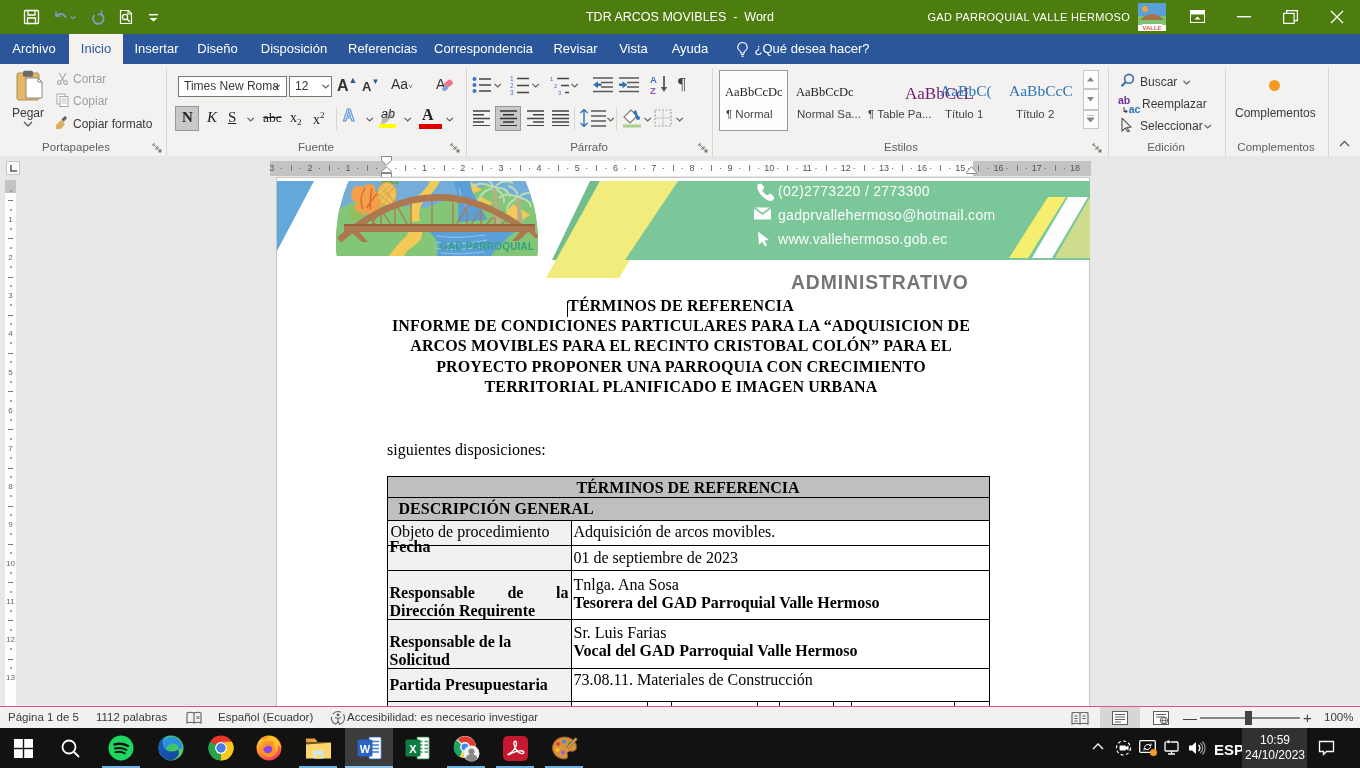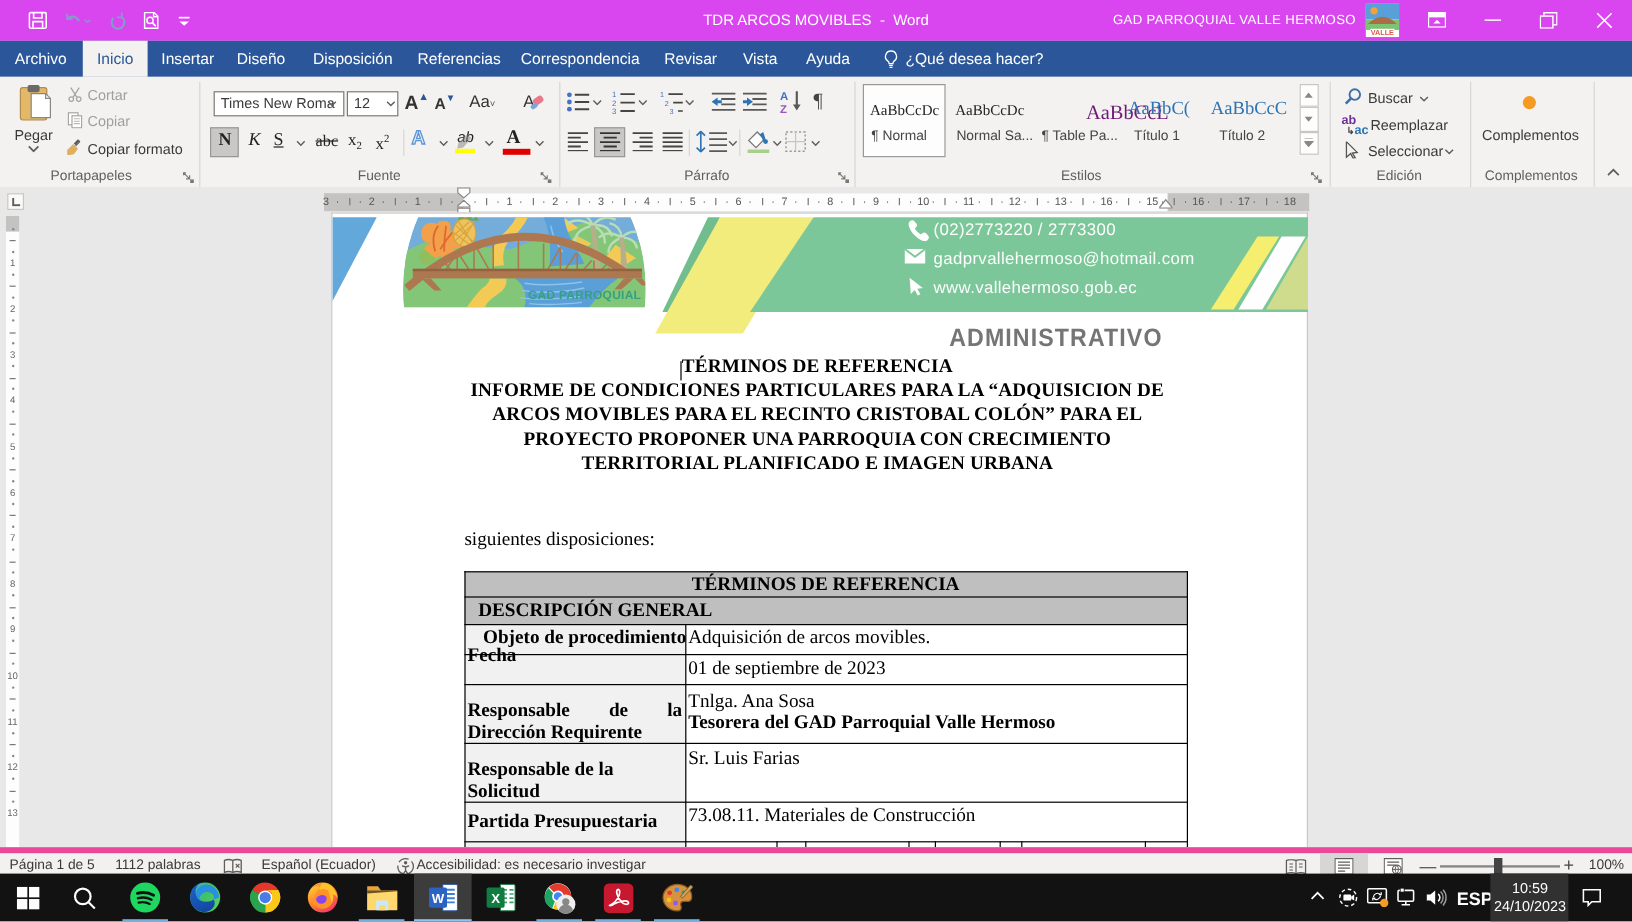--- a/index.html
+++ b/index.html
@@ -1,33 +1,33 @@
 <!DOCTYPE html>
 <html><head><meta charset="utf-8">
 <style>
 *{margin:0;padding:0;box-sizing:border-box}
 html,body{width:1360px;height:768px;overflow:hidden}
 body{font-family:"Liberation Sans",sans-serif;position:relative;background:#e8e8e8}
 .abs{position:absolute}
 
-#titlebar{position:absolute;left:0;top:0;width:1360px;height:34px;background:#d946ef;color:#fff}
+#titlebar{position:absolute;left:0;top:0;width:1360px;height:34px;background:#4d7c0f;color:#fff}
 #menubar{position:absolute;left:0;top:34px;width:1360px;height:30px;background:#2b579a;color:#fff;font-size:13px}
 .mtab{position:absolute;top:0;height:30px;line-height:30px;text-align:center}
 .mtab.active{background:#f3f2f1;color:#2b579a}
 
 #ribbon{position:absolute;left:0;top:64px;width:1360px;height:92px;background:#f3f2f1;color:#3b3a39;font-size:12px}
 .vsep{position:absolute;top:4px;width:1px;height:136px;background:#d8d6d4}
 .glabel{position:absolute;top:77px;width:200px;margin-left:-100px;text-align:center;font-size:11.5px;color:#605e5c}
 
 #docarea{position:absolute;left:0;top:156px;width:1360px;height:550px;background:#e8e8e8}
 #page{position:absolute;left:276px;top:21px;width:814px;height:529px;background:#fff;border:1px solid #c9c7c5;border-bottom:none}
 .serif{font-family:"Liberation Serif",serif}
 .tb{font-size:16px;line-height:17px;color:#000;white-space:nowrap}
 
-#statusbar{position:absolute;left:0;top:706px;width:1360px;height:22px;background:#f2f1f0;border-top:5px solid #ec4899;color:#3b3a39;font-size:11.5px}
+#statusbar{position:absolute;left:0;top:706px;width:1360px;height:22px;background:#f2f1f0;border-top:1px solid #ec4899;color:#3b3a39;font-size:11.5px}
 
 #taskbar{position:absolute;left:0;top:728px;width:1360px;height:40px;background:#121212;color:#fff}
 </style></head>
 <body>
 <div id="titlebar">
 
  <svg class="abs" style="left:22px;top:5px" width="140" height="24" viewBox="0 0 140 24">
   <g fill="none" stroke="#fff" stroke-width="1.3">
    <path d="M3.5 5.5h12a1 1 0 0 1 1 1v11a1 1 0 0 1-1 1h-12a1 1 0 0 1-1-1v-11a1 1 0 0 1 1-1z"></path>
    <path d="M6 5.5v4.5h7V5.5M5.5 18v-5h8v5" fill="none"></path>
@@ -664,31 +664,32 @@
    <div class="abs" style="left:260.5px;top:224.2px;width:1px;height:5.4px;background:#000"></div>
    <div class="abs" style="left:284.5px;top:224.2px;width:1px;height:5.4px;background:#000"></div>
    <div class="abs" style="left:370.5px;top:224.2px;width:1px;height:5.4px;background:#000"></div>
    <div class="abs" style="left:392.5px;top:224.2px;width:1px;height:5.4px;background:#000"></div>
    <div class="abs" style="left:446.5px;top:224.2px;width:1px;height:5.4px;background:#000"></div>
    <div class="abs" style="left:464.5px;top:224.2px;width:1px;height:5.4px;background:#000"></div>
    <div class="abs" style="left:567.5px;top:224.2px;width:1px;height:5.4px;background:#000"></div>
 
    <div class="abs serif tb" style="left:0;top:2.6px;width:603px;text-align:center;font-weight:bold">TÉRMINOS DE REFERENCIA</div>
    <div class="abs serif tb" style="left:12px;top:23.6px;font-weight:bold">DESCRIPCIÓN GENERAL</div>
-   <div class="abs serif tb" style="left:16px;top:46.4px;font-weight:bold">Objeto de procedimiento</div>
+   <div class="abs serif tb" style="left:4px;top:46.4px;font-weight:normal">Objeto de procedimiento</div>
    <div class="abs serif tb" style="left:187px;top:46.4px">Adquisición de arcos movibles.</div>
    <div class="abs serif tb" style="left:3px;top:62px;font-weight:bold">Fecha</div>
    <div class="abs serif tb" style="left:187px;top:72.9px">01 de septiembre de 2023</div>
    <div class="abs serif tb" style="left:3px;top:107.6px;width:179px;font-weight:bold;text-align:justify;text-align-last:justify">Responsable de la</div>
    <div class="abs serif tb" style="left:3px;top:126.1px;font-weight:bold">Dirección Requirente</div>
    <div class="abs serif tb" style="left:187px;top:99.4px">Tnlga. Ana Sosa</div>
    <div class="abs serif tb" style="left:187px;top:117.4px;font-weight:bold">Tesorera del GAD Parroquial Valle Hermoso</div>
    <div class="abs serif tb" style="left:3px;top:156.4px;font-weight:bold">Responsable de la</div>
    <div class="abs serif tb" style="left:3px;top:174.9px;font-weight:bold">Solicitud</div>
    <div class="abs serif tb" style="left:187px;top:147.2px">Sr. Luis Farias</div>
+   <div class="abs serif tb" style="left:187px;top:165.4px;font-weight:bold">Vocal del GAD Parroquial Valle Hermoso</div>
    <div class="abs serif tb" style="left:3px;top:199.4px;font-weight:bold">Partida Presupuestaria</div>
    <div class="abs serif tb" style="left:187px;top:194.2px">73.08.11. Materiales de Construcción</div>
   </div>
  </div>
 </div>
 <div id="statusbar">
  <div class="abs" style="left:8px;top:4px">Página 1 de 5</div>
  <div class="abs" style="left:96px;top:4px">1112 palabras</div>
  <svg class="abs" style="left:186px;top:4px" width="16" height="14" viewBox="0 0 16 14">
   <path d="M1 2q3.5-1.5 7 0 3.5-1.5 7 0v10q-3.5-1.5-7 0-3.5-1.5-7 0z" fill="none" stroke="#5f5d5b" stroke-width="1.1"></path>

